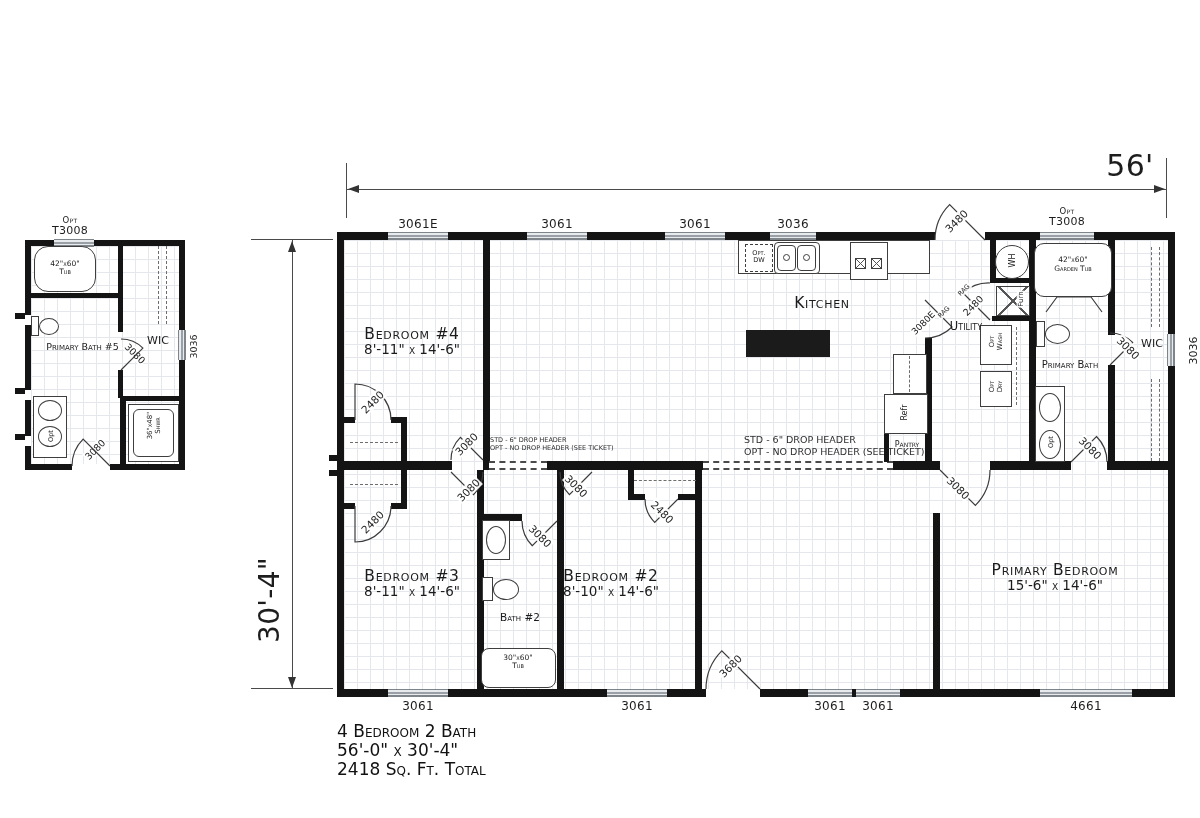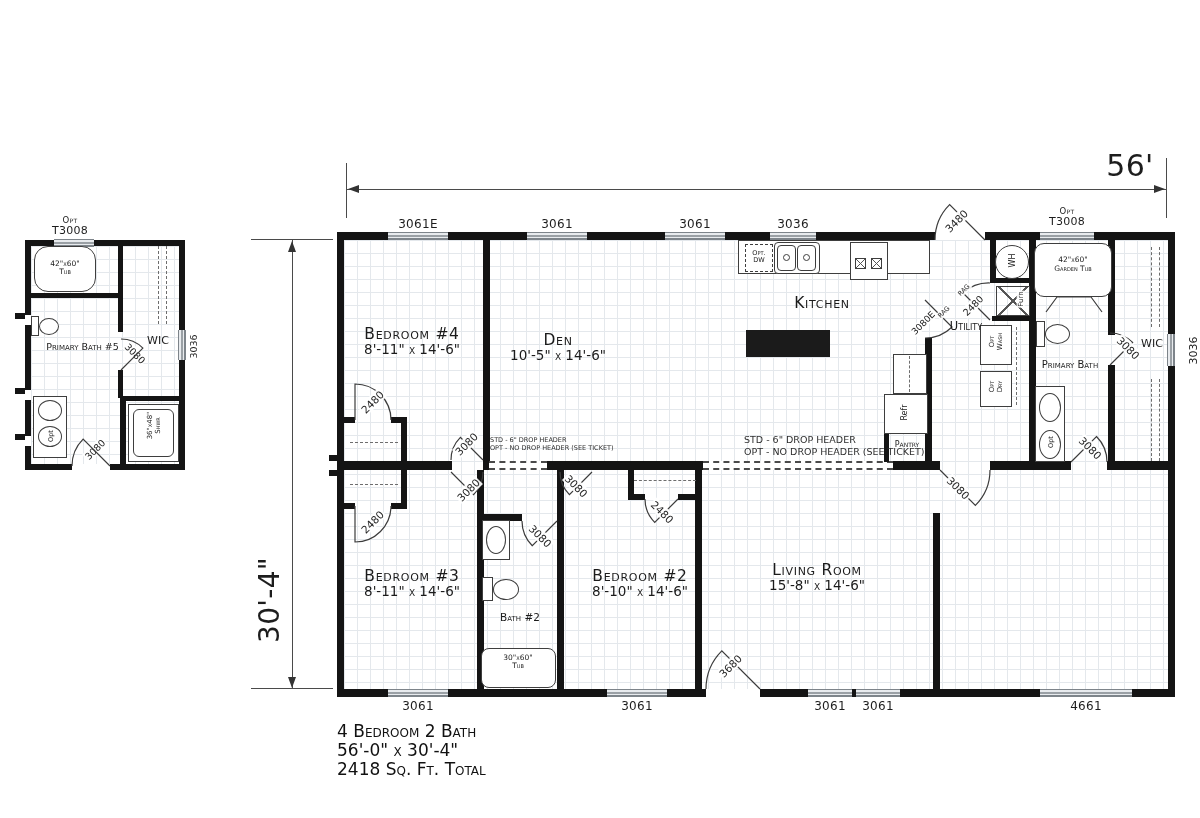--- a/index.html
+++ b/index.html
@@ -287,42 +287,38 @@
   <div class="dlbl rm45 tinybg" style="left:936px;top:308px;font-size:6.5px">RAG</div>
   <div class="dlbl rm45" style="left:960px;top:300px;font-size:9.5px">2480</div>
   <div class="dlbl rm45 tinybg" style="left:956px;top:286px;font-size:6.5px">RAG</div>
   <div class="dlbl r45" style="left:1114px;top:342px">3080</div>
   <div class="dlbl r45" style="left:1076px;top:442px">3080</div>
 
   <div class="room" style="left:332px;top:326px;width:160px">
     <div class="nm">Bedroom #4</div>
     <div class="sz">8'-11" x 14'-6"</div>
   </div>
-  <div class="room" style="left:488px;top:332px;width:140px">
-    <div class="nm">Den</div>
-    <div class="sz">10'-5" x 14'-6"</div>
-  </div>
   <div class="room" style="left:762px;top:295px;width:120px">
     <div class="nm">Kitchen</div>
   </div>
   <div class="sublbl" style="left:936px;top:319px;width:60px;font-size:11.5px">Utility</div>
   <div class="sublbl" style="left:1032px;top:359px;width:76px;font-size:10px">Primary Bath</div>
   <div class="sublbl" style="left:1136px;top:337px;width:32px;font-size:11px">WIC</div>
   <div class="room" style="left:332px;top:568px;width:160px">
     <div class="nm">Bedroom #3</div>
     <div class="sz">8'-11" x 14'-6"</div>
   </div>
   <div class="sublbl" style="left:488px;top:611px;width:64px;font-size:10.5px">Bath #2</div>
-  <div class="room" style="left:560px;top:568px;width:160px">
+  <div class="room" style="left:531px;top:568px;width:160px">
     <div class="nm">Bedroom #2</div>
     <div class="sz">8'-10" x 14'-6"</div>
   </div>
-  <div class="room" style="left:737px;top:562px;width:160px">
-    <div class="nm">Living Room</div>
-    <div class="sz">15'-8" x 14'-6"</div>
+  <div class="room" style="left:965px;top:562px;width:180px">
+    <div class="nm">Primary Bedroom</div>
+    <div class="sz">15'-6" x 14'-6"</div>
   </div>
 
   <div style="position:absolute;left:337px;top:722px;width:300px;color:#111">
     <div style="font-size:17px;line-height:19px;font-variant:small-caps">4 Bedroom 2 Bath</div>
     <div style="font-size:17px;line-height:19px;font-variant:small-caps">56'-0" x 30'-4"</div>
     <div style="font-size:17px;line-height:19px;font-variant:small-caps">2418 Sq. Ft. Total</div>
   </div>
 
 </div>
 

